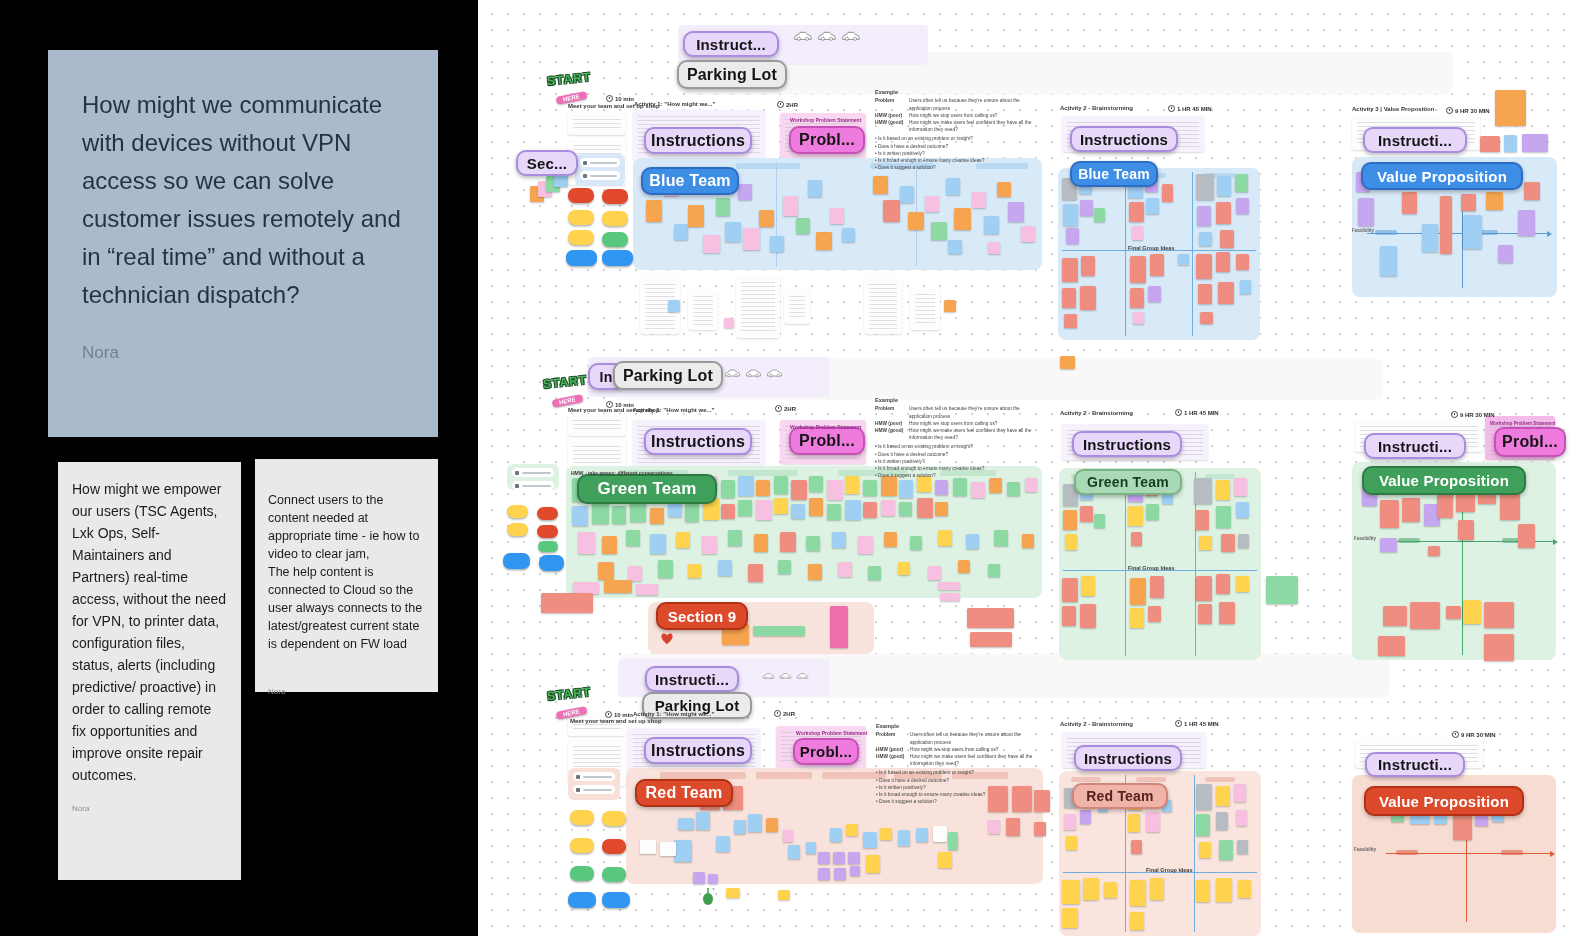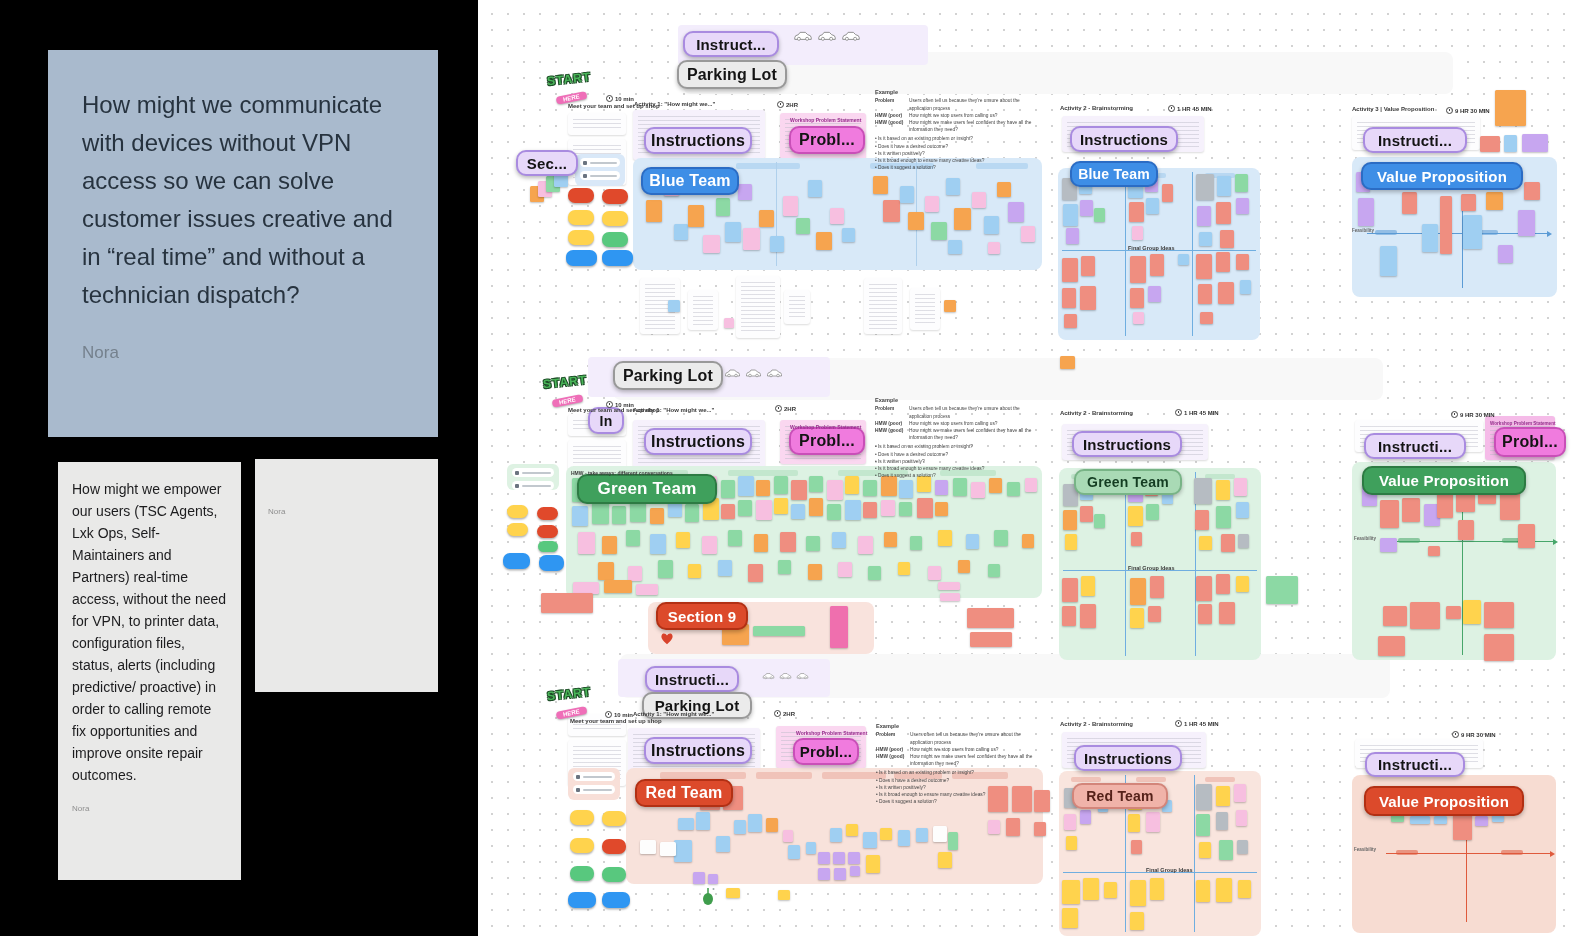--- a/index.html
+++ b/index.html
@@ -56,28 +56,30 @@
   .cars{position:absolute;display:flex;gap:4px;align-items:center;}
   .doodle{position:absolute;}
   .axis-chip{position:absolute;height:5px;border-radius:2px;opacity:.85;}
 </style>
 </head>
 <body>
 
 <div class="stage">
   <div class="left-panel">
     <div class="note-card card-main">
-      <div>How might we communicate with devices without VPN access so we can solve customer issues creative and in “real time” and without a technician dispatch?</div>
+      <div>How might we communicate with devices without VPN access so we can solve customer issues remotely and in “real time” and without a technician dispatch?</div>
       <div class="card-author">Nora</div>
     </div>
     <div class="note-card card-sm1">
       <div>How might we empower our users (TSC Agents, Lxk Ops, Self-Maintainers and Partners) real-time access, without the need for VPN, to printer data, configuration files, status, alerts (including predictive/ proactive) in order to calling remote fix opportunities and improve onsite repair outcomes.</div>
       <div class="card-author-sm">Nora</div>
     </div>
     <div class="note-card card-sm2">
+      <div>Connect users to the content needed at appropriate time - ie how to video to clear jam,
+The help content is connected to Cloud so the user always connects to the latest/greatest current state is dependent on FW load</div>
       <div class="card-author-sm">Nora</div>
     </div>
   </div>
   <div id="board-canvas">
       <div class="band" style="left: 205px; top: 52px; width: 770px; height: 42px;"></div>
       <div class="band" style="left: 135px; top: 358px; width: 770px; height: 42px;"></div>
       <div class="band" style="left: 142px; top: 654px; width: 770px; height: 44px;"></div>
       <div class="lav" style="left: 200px; top: 25px; width: 250px; height: 40px;"></div>
       <div class="lav" style="left: 110px; top: 357px; width: 242px; height: 40px;"></div>
       <div class="lav" style="left: 140px; top: 659px; width: 212px; height: 38px;"></div>
@@ -588,21 +590,21 @@
       <div class="pill" style="left: 205px; top: 31px; width: 96px; height: 26px; background: rgb(231, 216, 249); border-color: rgb(169, 139, 224); color: rgb(20, 20, 20); font-size: 15px;">Instruct...</div>
       <div class="pill" style="left: 199px; top: 60px; width: 110px; height: 29px; background: rgb(235, 235, 235); border-color: rgb(153, 153, 153); color: rgb(20, 20, 20); font-size: 16px;">Parking Lot</div>
       <div class="pill" style="left: 38px; top: 150px; width: 62px; height: 26px; background: rgb(231, 216, 249); border-color: rgb(169, 139, 224); color: rgb(20, 20, 20); font-size: 15px;">Sec...</div>
       <div class="pill" style="left: 166px; top: 127px; width: 108px; height: 27px; background: rgb(231, 216, 249); border-color: rgb(169, 139, 224); color: rgb(20, 20, 20); font-size: 16px;">Instructions</div>
       <div class="pill" style="left: 311px; top: 126px; width: 76px; height: 28px; background: rgb(240, 123, 222); border-color: rgb(201, 79, 184); color: rgb(20, 20, 20); font-size: 16px;">Probl...</div>
       <div class="pill" style="left: 163px; top: 167px; width: 98px; height: 28px; background: rgb(62, 142, 230); border-color: rgb(43, 108, 196); color: rgb(255, 255, 255); font-size: 16px;">Blue Team</div>
       <div class="pill" style="left: 592px; top: 126px; width: 108px; height: 26px; background: rgb(231, 216, 249); border-color: rgb(169, 139, 224); color: rgb(20, 20, 20); font-size: 15px;">Instructions</div>
       <div class="pill" style="left: 592px; top: 161px; width: 88px; height: 26px; background: rgb(62, 142, 230); border-color: rgb(43, 108, 196); color: rgb(255, 255, 255); font-size: 14px;">Blue Team</div>
       <div class="pill" style="left: 885px; top: 127px; width: 104px; height: 26px; background: rgb(231, 216, 249); border-color: rgb(169, 139, 224); color: rgb(20, 20, 20); font-size: 15px;">Instructi...</div>
       <div class="pill" style="left: 883px; top: 162px; width: 162px; height: 28px; background: rgb(62, 142, 230); border-color: rgb(43, 108, 196); color: rgb(255, 255, 255); font-size: 15px;">Value Proposition</div>
-      <div class="pill" style="left: 110px; top: 363px; width: 36px; height: 27px; background: rgb(231, 216, 249); border-color: rgb(169, 139, 224); color: rgb(20, 20, 20); font-size: 14px; margin-top: 44px;">In</div>
+      <div class="pill" style="left: 110px; top: 363px; width: 36px; height: 27px; background: rgb(231, 216, 249); border-color: rgb(169, 139, 224); color: rgb(20, 20, 20); font-size: 14px;">In</div>
       <div class="pill" style="left: 135px; top: 361px; width: 110px; height: 29px; background: rgb(235, 235, 235); border-color: rgb(153, 153, 153); color: rgb(20, 20, 20); font-size: 16px;">Parking Lot</div>
       <div class="pill" style="left: 166px; top: 428px; width: 108px; height: 27px; background: rgb(231, 216, 249); border-color: rgb(169, 139, 224); color: rgb(20, 20, 20); font-size: 16px;">Instructions</div>
       <div class="pill" style="left: 311px; top: 427px; width: 76px; height: 28px; background: rgb(240, 123, 222); border-color: rgb(201, 79, 184); color: rgb(20, 20, 20); font-size: 16px;">Probl...</div>
       <div class="pill" style="left: 99px; top: 474px; width: 140px; height: 30px; background: rgb(63, 160, 92); border-color: rgb(45, 123, 67); color: rgb(255, 255, 255); font-size: 17px;">Green Team</div>
       <div class="pill" style="left: 594px; top: 431px; width: 110px; height: 26px; background: rgb(231, 216, 249); border-color: rgb(169, 139, 224); color: rgb(20, 20, 20); font-size: 15px;">Instructions</div>
       <div class="pill" style="left: 596px; top: 469px; width: 108px; height: 26px; background: rgb(169, 218, 181); border-color: rgb(120, 180, 134); color: rgb(20, 61, 34); font-size: 14px;">Green Team</div>
       <div class="pill" style="left: 886px; top: 433px; width: 102px; height: 26px; background: rgb(231, 216, 249); border-color: rgb(169, 139, 224); color: rgb(20, 20, 20); font-size: 15px;">Instructi...</div>
       <div class="pill" style="left: 1016px; top: 427px; width: 72px; height: 30px; background: rgb(240, 123, 222); border-color: rgb(201, 79, 184); color: rgb(20, 20, 20); font-size: 16px;">Probl...</div>
       <div class="pill" style="left: 884px; top: 466px; width: 164px; height: 29px; background: rgb(63, 160, 92); border-color: rgb(45, 123, 67); color: rgb(255, 255, 255); font-size: 15px;">Value Proposition</div>
       <div class="pill" style="left: 178px; top: 602px; width: 92px; height: 28px; background: rgb(220, 74, 43); border-color: rgb(178, 48, 20); color: rgb(255, 255, 255); font-size: 15px;">Section 9</div>

